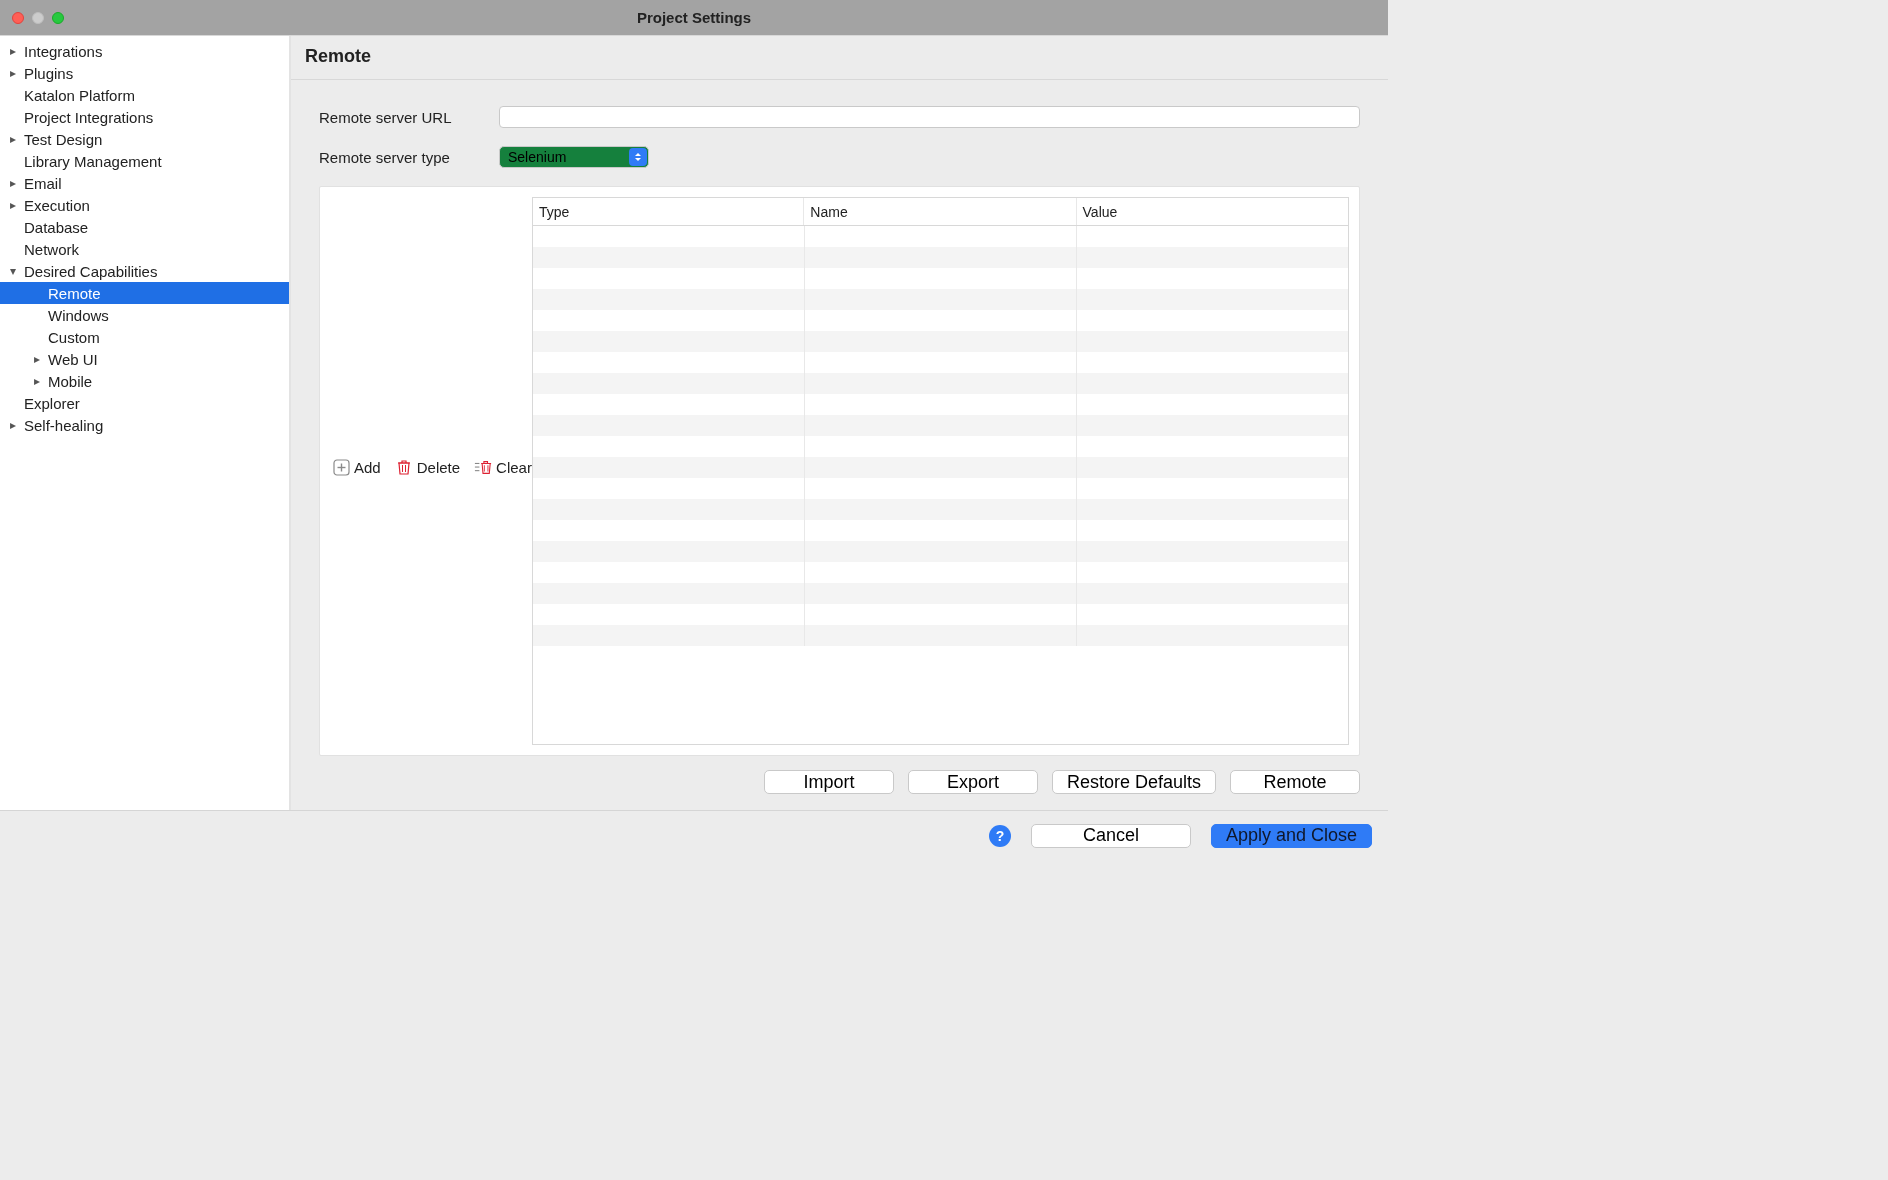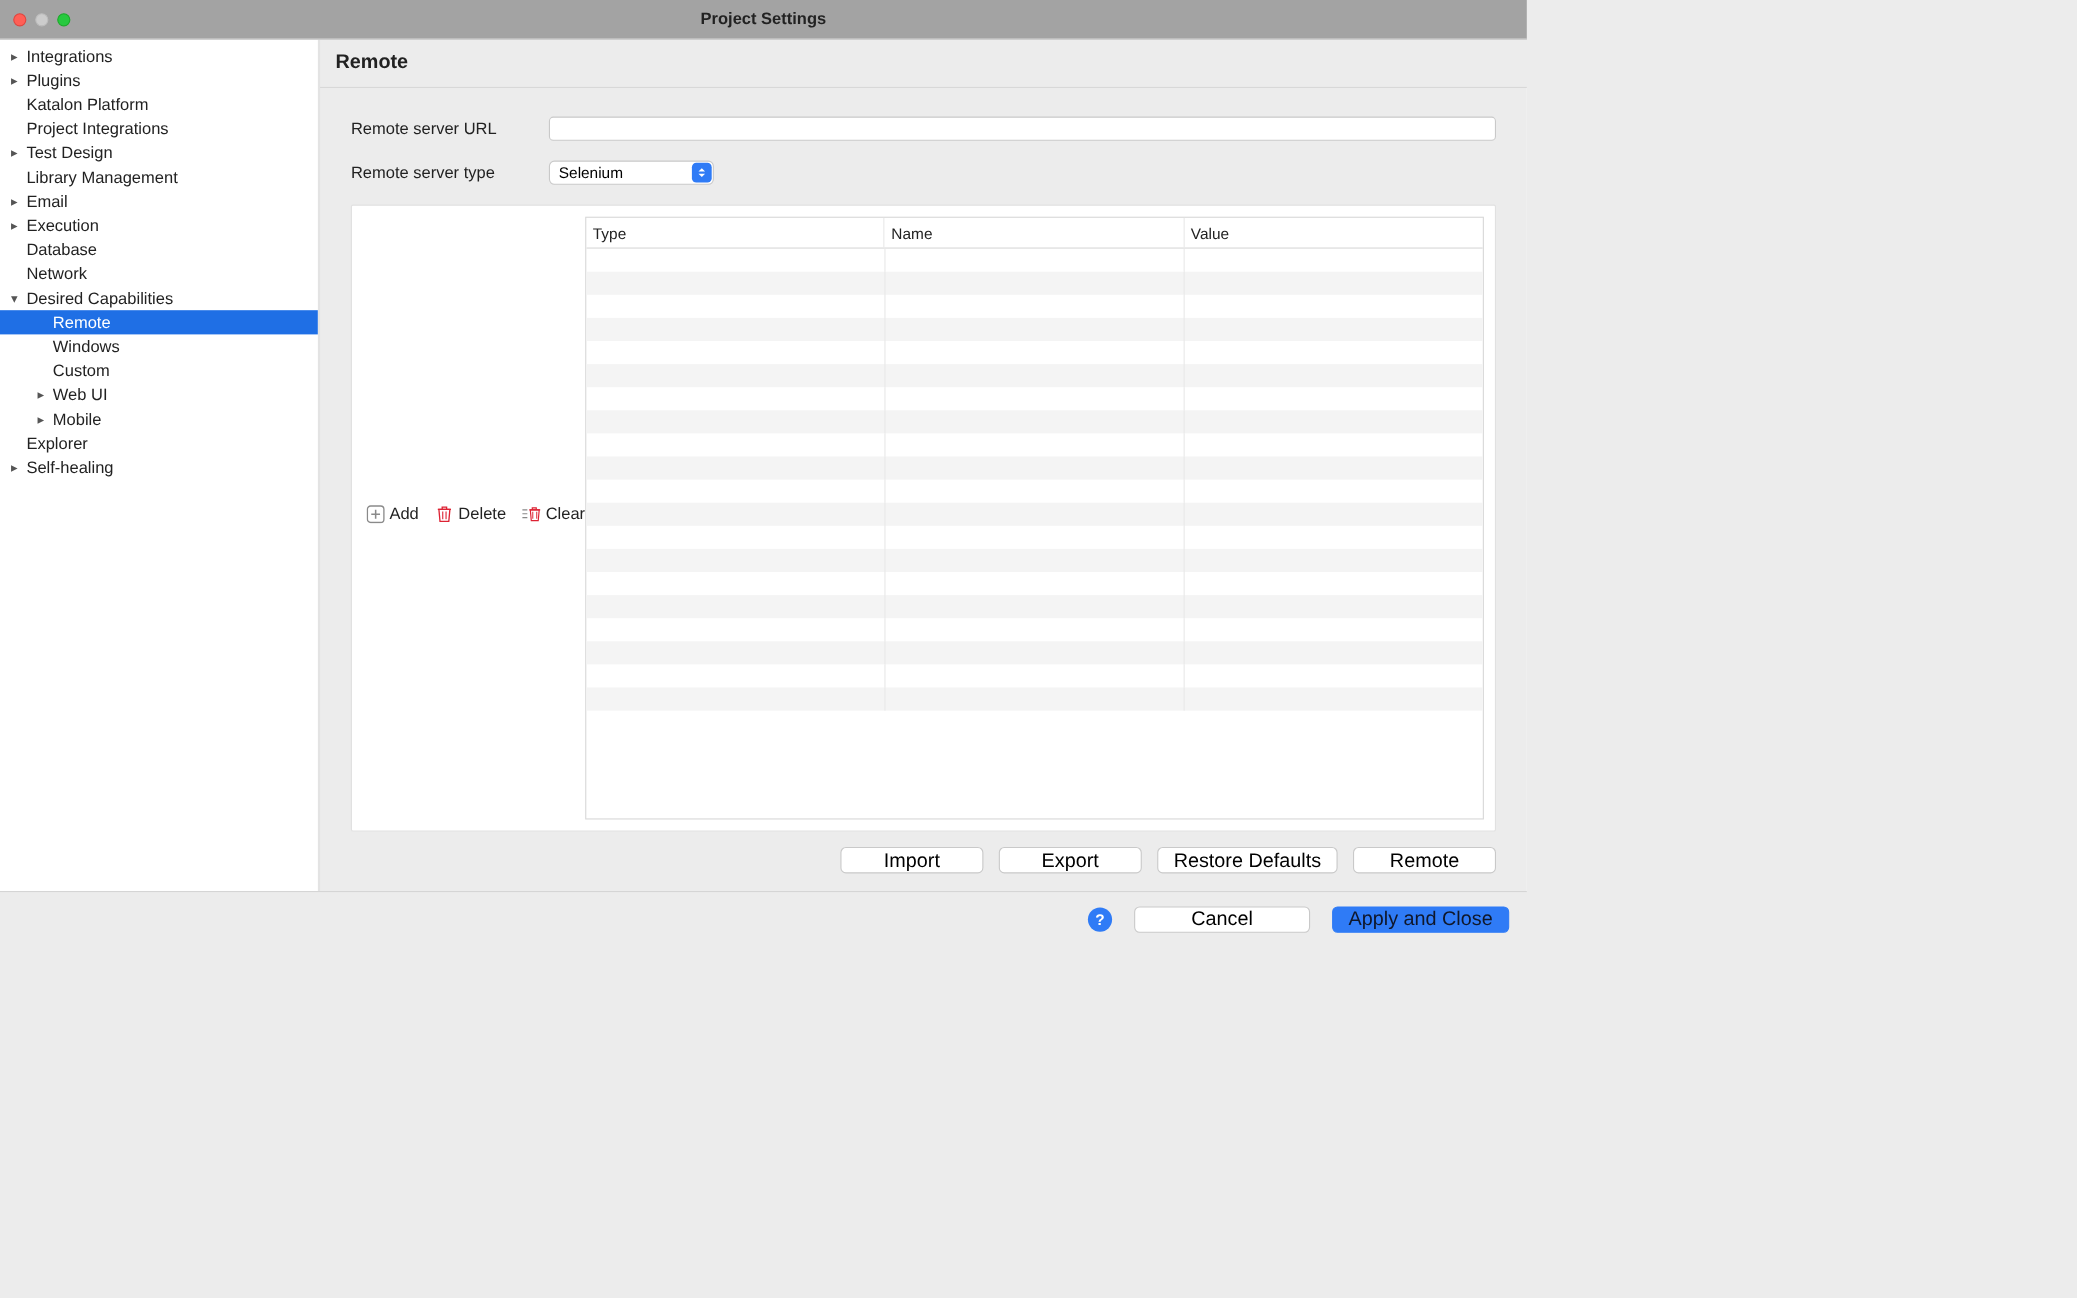--- a/index.html
+++ b/index.html
@@ -21,21 +21,21 @@
   .tree-caret.blank { visibility: hidden; }
   .tree-label { padding-left: 2px; }
   .main { flex: 1; display: flex; flex-direction: column; background: #ececec; border-left: 1px solid #e3e3e3; }
   .main-header { padding: 10px 14px 12px 14px; border-bottom: 1px solid #d8d8d8; background: #ececec; }
   .main-header h1 { font-size: 18px; font-weight: 700; }
   .main-content { flex: 1; padding: 26px 28px 12px 28px; display: flex; flex-direction: column; overflow: hidden; }
   .form-row { display: flex; align-items: center; margin-bottom: 18px; }
   .form-label { width: 180px; font-size: 15px; }
   .text-input { flex: 1; height: 22px; border: 1px solid #c9c9c9; border-radius: 4px; background: #fff; padding: 0 6px; font-size: 14px; }
   .select-wrap { position: relative; display: inline-block; }
-  .select-wrap select { appearance: none; -webkit-appearance: none; height: 22px; width: 150px; border: 1px solid #c9c9c9; border-radius: 5px; background: #ffffff; padding: 0 26px 0 8px; font-size: 14px; }
+  .select-wrap select { appearance: none; -webkit-appearance: none; height: 22px; width: 150px; border: 1px solid #c9c9c9; border-radius: 5px; background: #15803d; padding: 0 26px 0 8px; font-size: 14px; }
   .select-arrow { position: absolute; right: 2px; top: 2px; width: 18px; height: 18px; background: #2f7bf6; border-radius: 4px; display: flex; flex-direction: column; align-items: center; justify-content: center; pointer-events: none; }
   .select-arrow::before { content: ""; border-left: 3px solid transparent; border-right: 3px solid transparent; border-bottom: 3px solid #fff; margin-bottom: 1px; }
   .select-arrow::after { content: ""; border-left: 3px solid transparent; border-right: 3px solid transparent; border-top: 3px solid #fff; margin-top: 1px; }
   .table-panel { flex: 1; background: #fff; border: 1px solid #e1e1e1; border-radius: 2px; padding: 10px 10px 10px 10px; display: flex; min-height: 0; }
   .toolbar { display: flex; gap: 14px; padding: 2px 0 10px 2px; }
   .tbtn { display: inline-flex; align-items: center; gap: 4px; font-size: 15px; cursor: default; }
   .tbtn .icon { width: 18px; height: 18px; display: inline-flex; align-items: center; justify-content: center; }
   .table-container { flex: 1; border: 1px solid #d8d8d8; display: flex; flex-direction: column; overflow: hidden; background: #fff; }
   .thead { display: flex; height: 28px; border-bottom: 1px solid #d8d8d8; }
   .th { display: flex; align-items: center; padding: 0 6px; font-size: 14px; border-right: 1px solid #e8e8e8; }

